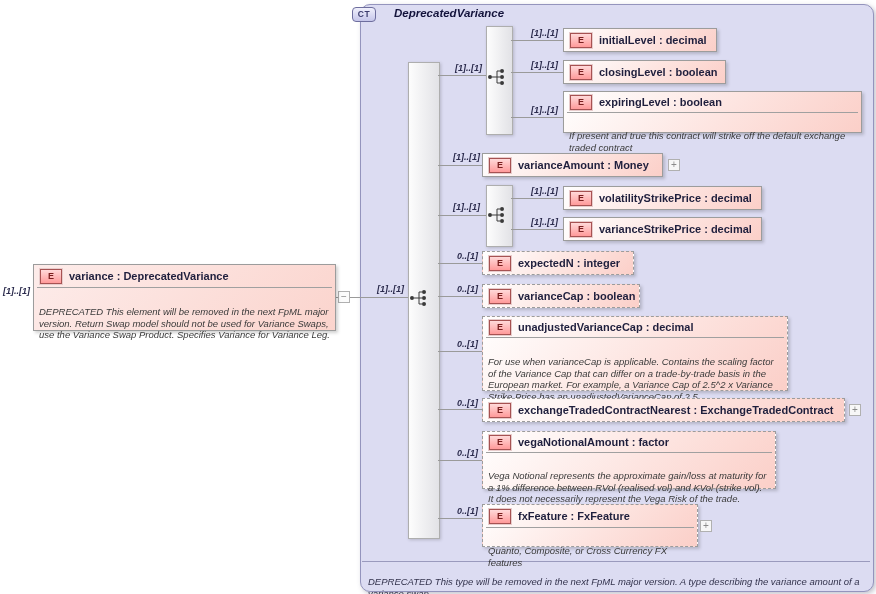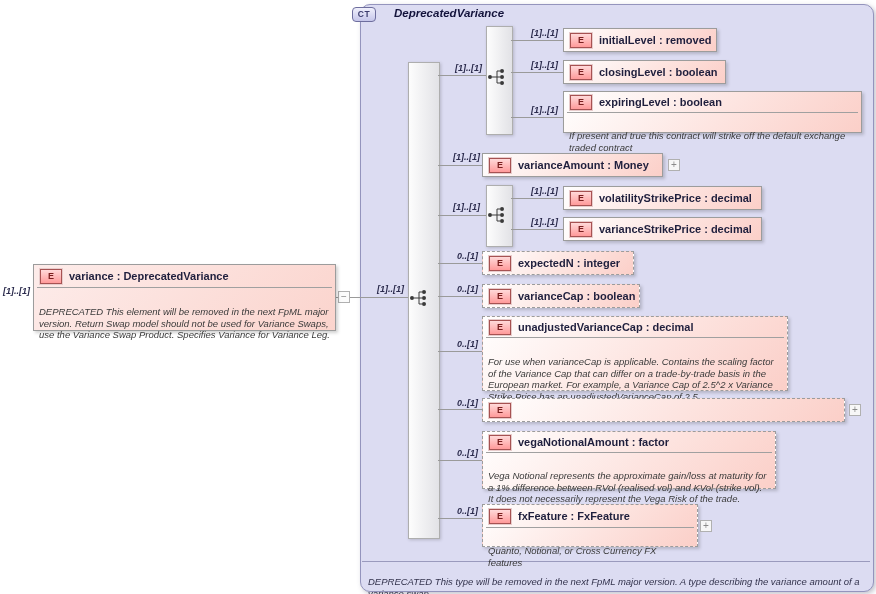--- a/index.html
+++ b/index.html
@@ -111,21 +111,21 @@
   <div class="hline" style="left:511px;top:40px;width:52px"></div>
   <div class="hline" style="left:511px;top:72px;width:52px"></div>
   <div class="hline" style="left:511px;top:117px;width:52px"></div>
   <div class="card" style="left:516px;top:28px;width:42px">[1]..[1]</div>
   <div class="card" style="left:516px;top:60px;width:42px">[1]..[1]</div>
   <div class="card" style="left:516px;top:105px;width:42px">[1]..[1]</div>
 
   <div class="el" style="left:563px;top:28px;width:154px;height:24px">
     <div class="el-head" style="height:22px">
       <span class="e-badge">E</span>
-      <span class="el-label">initialLevel : removed</span>
+      <span class="el-label">initialLevel : decimal</span>
     </div>
   </div>
 
   <div class="el" style="left:563px;top:60px;width:163px;height:24px">
     <div class="el-head" style="height:22px">
       <span class="e-badge">E</span>
       <span class="el-label">closingLevel : boolean</span>
     </div>
   </div>
 
@@ -193,36 +193,37 @@
       <span class="e-badge">E</span>
       <span class="el-label">unadjustedVarianceCap : decimal</span>
     </div>
     <div class="el-divider"></div>
     <div class="el-ann">For use when varianceCap is applicable. Contains the scaling factor of the Variance Cap that can differ on a trade-by-trade basis in the European market. For example, a Variance Cap of 2.5^2 x Variance Strike Price has an unadjustedVarianceCap of 2.5.</div>
   </div>
 
   <div class="el dashed" style="left:482px;top:398px;width:363px;height:24px">
     <div class="el-head" style="height:22px">
       <span class="e-badge">E</span>
+      <span class="el-label">exchangeTradedContractNearest : ExchangeTradedContract</span>
     </div>
   </div>
   <div class="expander" style="left:849px;top:404px">+</div>
 
   <div class="el dashed" style="left:482px;top:431px;width:294px;height:58px">
     <div class="el-head" style="height:20px">
       <span class="e-badge">E</span>
       <span class="el-label">vegaNotionalAmount : factor</span>
     </div>
     <div class="el-divider"></div>
     <div class="el-ann" style="padding-top:1px">Vega Notional represents the approximate gain/loss at maturity for a 1% difference between RVol (realised vol) and KVol (strike vol). It does not necessarily represent the Vega Risk of the trade.</div>
   </div>
 
   <div class="el dashed" style="left:482px;top:504px;width:216px;height:43px">
     <div class="el-head" style="height:22px">
       <span class="e-badge">E</span>
       <span class="el-label">fxFeature : FxFeature</span>
     </div>
     <div class="el-divider"></div>
-    <div class="el-ann" style="padding-top:1px">Quanto, Notional, or Cross Currency FX features</div>
+    <div class="el-ann" style="padding-top:1px">Quanto, Composite, or Cross Currency FX features</div>
   </div>
   <div class="expander" style="left:700px;top:520px">+</div>
 
 </div>
 
 </body></html>

